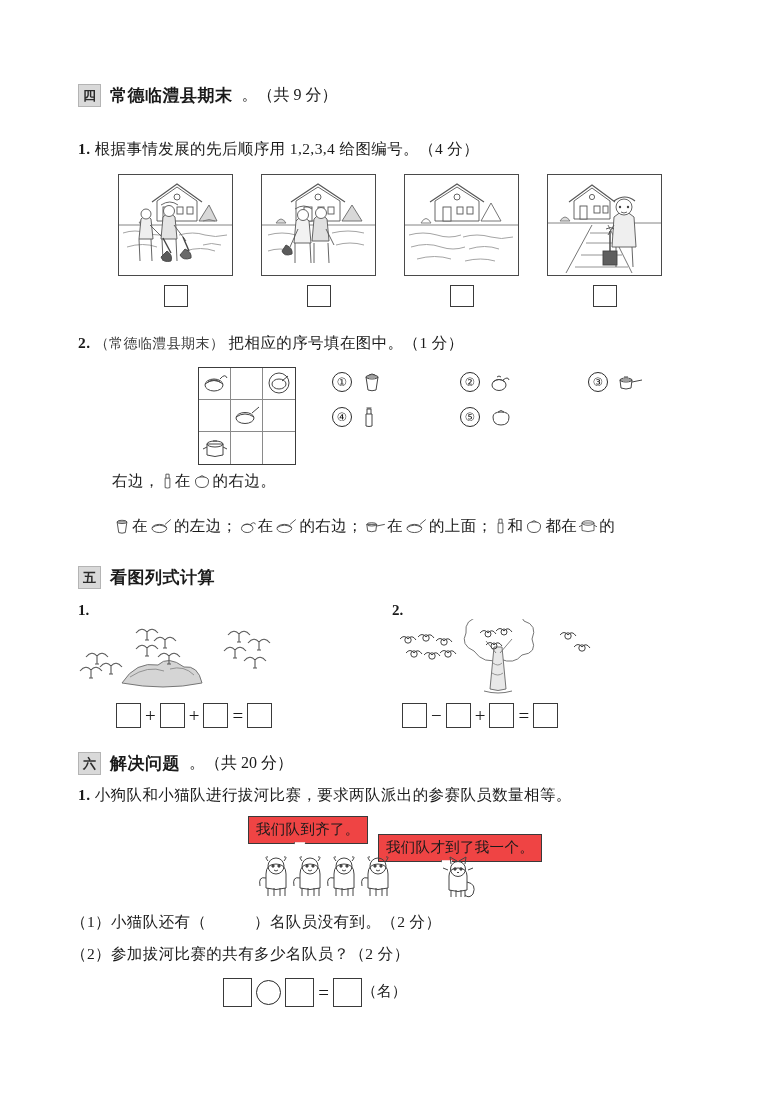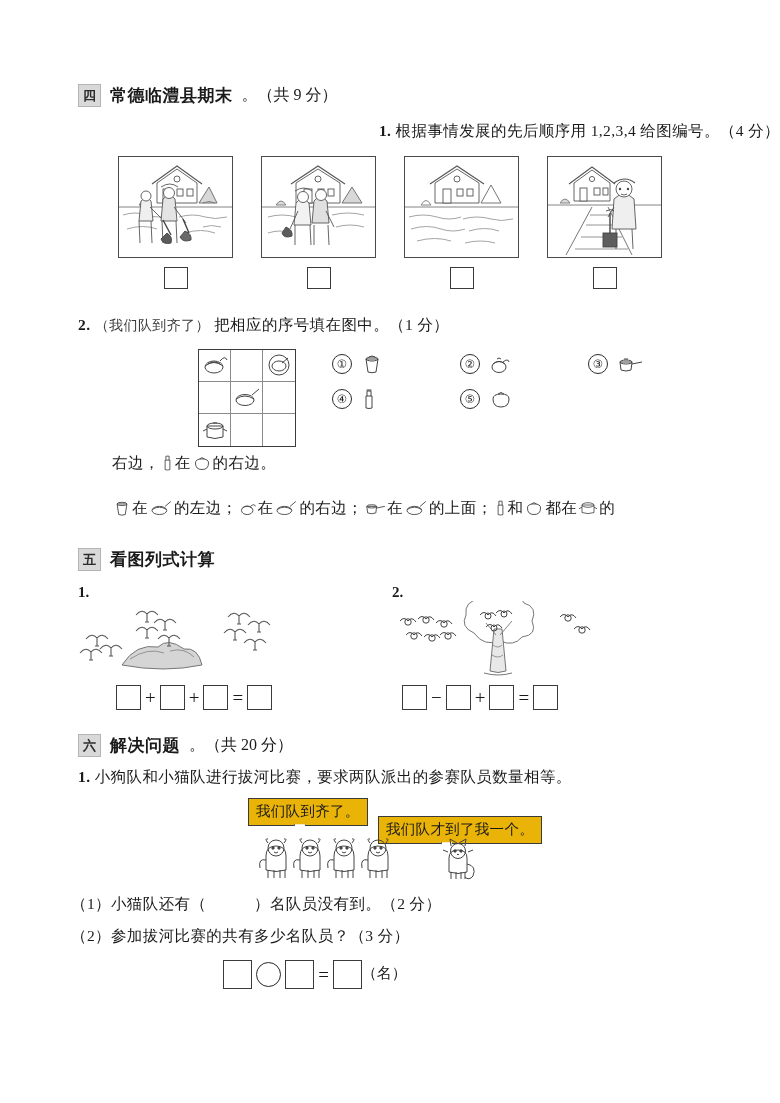--- a/index.html
+++ b/index.html
@@ -202,21 +202,21 @@
   .calc-pic { height: 78px; position: relative; }
   .eq { margin-top: 6px; white-space: nowrap; }
   .eq.indent1 { padding-left: 38px; }
   .eq.indent2 { padding-left: 10px; }
 
   
   .scene { margin-top: 8px; position: relative; height: 92px; }
   .bubble {
     position: absolute;
     border: 1px solid #3a3a3a;
-    background: #eab308;
+    background: #ef4444;
     font-size: 14.5px;
     padding: 3px 7px 4px 7px;
     letter-spacing: 0.3px;
     white-space: nowrap;
   }
   .bubble:after {
     content: "";
     position: absolute;
     left: 38%;
     bottom: -9px;
@@ -237,21 +237,21 @@
 <body>
 
 <div class="page">
 
   <div class="section-head" style="margin-top:84px;">
     <span class="sec-marker">四</span>
     <span class="sec-title">常德临澧县期末</span>
     <span class="sec-score">。（共 9 分）</span>
   </div>
 
-  <div class="q" style="margin-top:12px;text-align:right;">
+  <div class="q" style="margin-top:30px;">
     <span class="q-num">1.</span>
     <span>根据事情发展的先后顺序用 1,2,3,4 给图编号。（4 分）</span>
   </div>
 
   <div class="panel-row">
 
     <div class="panel-col">
       <div class="panel">
         <svg viewBox="0 0 113 100" width="113" height="100">
           <g fill="none" stroke="#555" stroke-width="0.9">
@@ -387,21 +387,21 @@
             <path d="M58 54 q5 -3 8 0" stroke="#444"></path>
           </g>
         </svg>
       </div>
       <div class="panel-box"></div>
     </div>
   </div>
 
   <div class="q" style="margin-top:24px;">
     <span class="q-num">2.</span>
-    <span class="src">（我们队到齐了）</span>
+    <span class="src">（常德临澧县期末）</span>
     <span>把相应的序号填在图中。（1 分）</span>
   </div>
 
   <div class="grid-wrap">
     <div class="grid3">
       <div class="cell">
         <svg width="26" height="24" viewBox="0 0 26 24">
             <g fill="none" stroke="#444" stroke-width="1">
           <ellipse cx="12" cy="14" rx="9" ry="6"></ellipse>
               <path d="M3 13 q9 -7 18 0"></path>
@@ -751,20 +751,20 @@
         </g>
       </svg>
     </div>
   </div>
 
   <div class="sub-q" style="margin-top:4px;">
     <span>（1）</span><span>小猫队还有（　　　）名队员没有到。（2 分）</span>
   </div>
 
   <div class="sub-q" style="margin-top:8px;">
-    <span>（2）</span><span>参加拔河比赛的共有多少名队员？（3 分）</span>
+    <span>（2）</span><span>参加拔河比赛的共有多少名队员？（2 分）</span>
   </div>
 
   <div class="final-eq">
     <span class="ansbox lg"></span><span class="op"><span class="opcircle"></span></span><span class="ansbox lg"></span><span class="op">=</span><span class="ansbox lg"></span><span style="font-size:15px;">（名）</span>
   </div>
 
 </div>
 
 </body></html>

